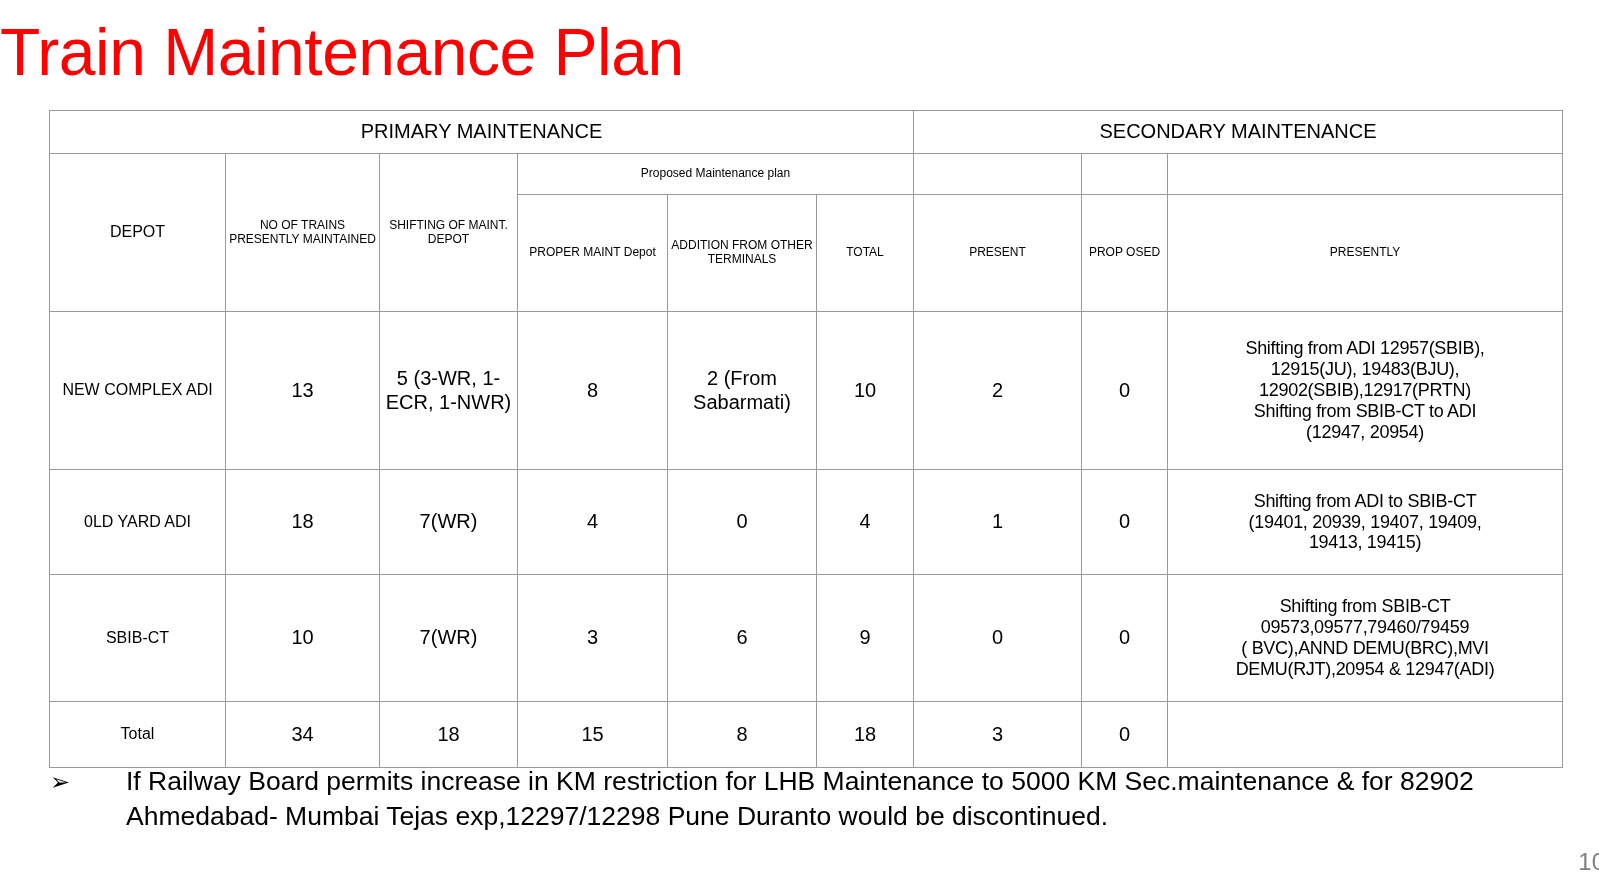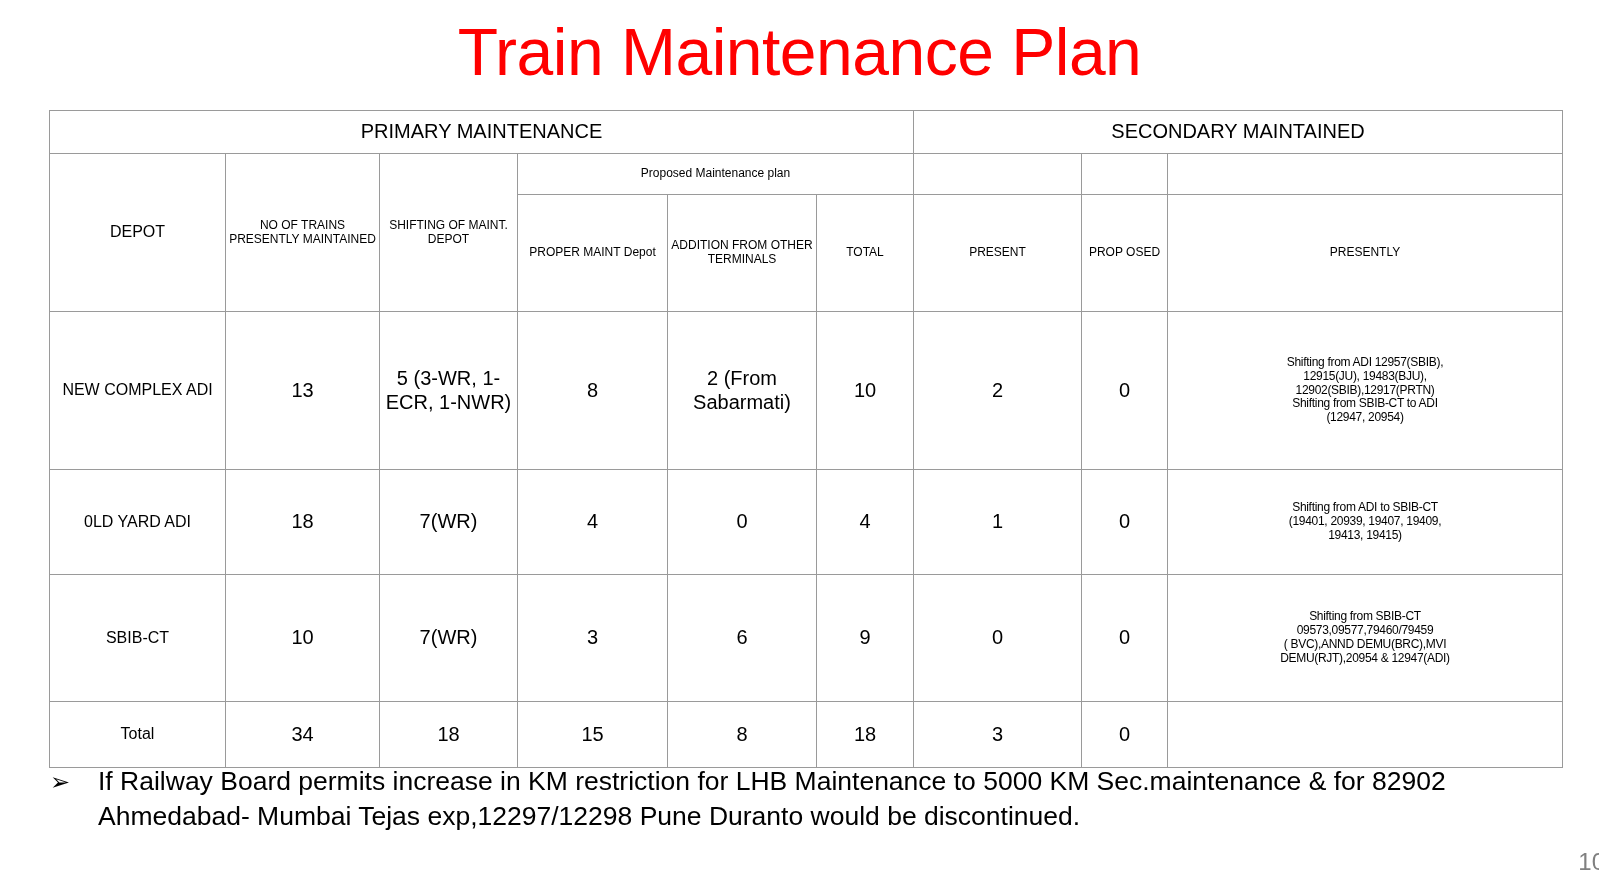--- a/index.html
+++ b/index.html
@@ -22,21 +22,20 @@
     height: 878px;
     background: #ffffff;
   }
 
   
   #title {
     position: absolute;
     left: 0;
     top: 14px;
     width: 1599px;
-    text-align: center;
     font-size: 66px;
     line-height: 76px;
     font-weight: normal;
     color: #ff0000;
     letter-spacing: -0.5px;
     white-space: nowrap;
   }
 
   
   #table-wrap {
@@ -67,21 +66,21 @@
     font-size: 20px;
     height: 38px;
   }
   td.hcell {
     font-size: 12px;
   }
 
   
   td.shift {
     font-family: "DejaVu Sans", sans-serif;
-    font-size: 12px;
+    font-size: 18px;
     line-height: 1.28;
     letter-spacing: -0.3px;
     white-space: nowrap;
     padding-left: 0;
     padding-right: 0;
   }
   td.shift .ln { display: block; }
 
   td.topal { vertical-align: top; padding-top: 6px; }
   td.depotname { font-size: 16px; }
@@ -104,21 +103,21 @@
   }
   #bullet .marker {
     position: absolute;
     left: 4px;
     top: 0;
     font-size: 24px;
     line-height: 35px;
   }
   #bullet .btext {
     display: block;
-    margin-left: 52px;
+    margin-left: 80px;
   }
 
   
   #pageno {
     position: absolute;
     right: -6px;
     bottom: 2px;
     font-size: 24px;
     color: #808080;
     letter-spacing: 0px;
@@ -141,21 +140,21 @@
         <col style="width:149px">
         <col style="width:97px">
         <col style="width:168px">
         <col style="width:86px">
         <col style="width:395px">
       </colgroup>
       <tbody>
 
         <tr>
           <td class="band" colspan="6">PRIMARY MAINTENANCE</td>
-          <td class="band" colspan="3">SECONDARY MAINTAINED</td>
+          <td class="band" colspan="3">SECONDARY MAINTENANCE</td>
         </tr>
 
         <tr>
           <td class="hcell depotname" rowspan="2">DEPOT</td>
           <td class="hcell" rowspan="2">NO OF TRAINS PRESENTLY MAINTAINED</td>
           <td class="hcell" rowspan="2">SHIFTING OF MAINT. DEPOT</td>
           <td class="hcell" colspan="3" style="height:36px">Proposed Maintenance plan</td>
           <td class="hcell"></td>
           <td class="hcell"></td>
           <td class="hcell"></td>

